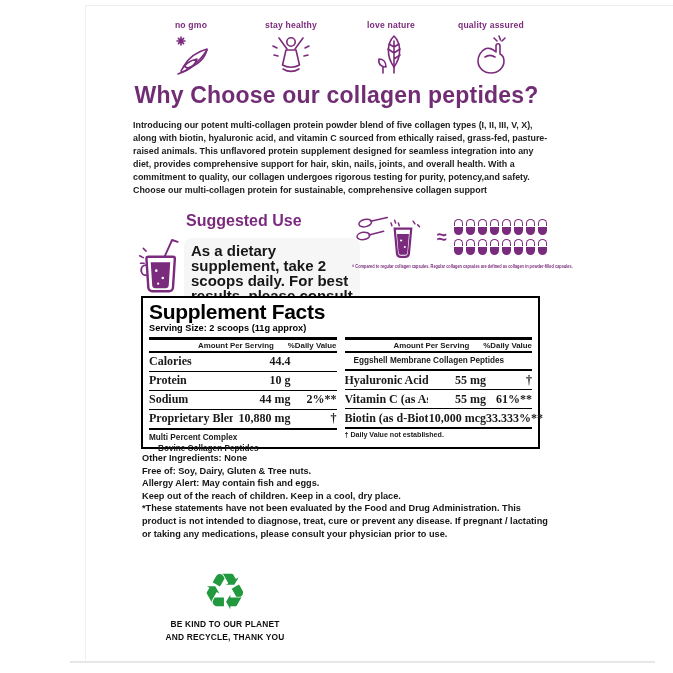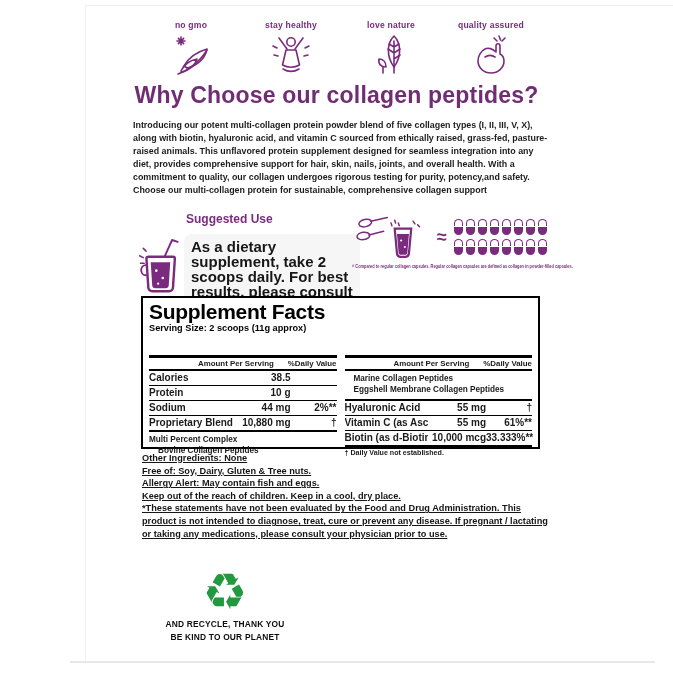--- a/index.html
+++ b/index.html
@@ -20,21 +20,21 @@
   
   .main-heading{position:absolute;left:0;right:0;top:82px;text-align:center;
     font-size:23px;font-weight:700;color:#712d74;letter-spacing:.2px;}
 
   
   .intro{position:absolute;left:133px;top:119px;width:420px;font-size:8.9px;font-weight:700;
     line-height:12.9px;color:#1c1c1c;}
 
   
   .suggested{position:absolute;left:134px;top:212px;width:216px;}
-  .suggested-title{margin-left:52px;font-size:12px;font-weight:700;color:#7b2b7d;}
+  .suggested-title{margin-left:52px;font-size:16px;font-weight:700;color:#7b2b7d;}
   .cup-wrap{position:absolute;left:0;top:24px;}
   .suggested-text{margin-left:50px;margin-top:8px;width:162px;background:#f7f6f6;border-radius:8px;
     padding:5px 7px;font-size:15px;font-weight:700;line-height:15px;color:#171717;}
 
   
   .equiv{position:absolute;left:352px;top:210px;width:214px;}
   .equiv-title{font-size:11px;font-weight:700;color:#7b2b7d;line-height:13.5px;}
   .equiv-icons{display:flex;align-items:center;gap:7px;margin-top:5px;height:44px;}
   .approx{font-size:18px;font-weight:700;color:#7b2b7d;line-height:1;}
   .cap-grid{display:grid;grid-template-columns:repeat(8,9px);gap:4px 3px;}
@@ -42,38 +42,38 @@
   .cap-top{height:7px;border:1.6px solid #7b2b7d;border-bottom:none;border-radius:5px 5px 0 0;background:#fff;box-sizing:border-box;}
   .cap-bot{height:8px;background:#7b2b7d;border-radius:0 0 5px 5px;margin-top:1px;}
   .equiv-footnote{margin-top:4px;font-size:5px;font-weight:700;color:#7b2b7d;white-space:nowrap;
     transform:scaleX(.78);transform-origin:left center;}
 
   
   .facts{position:absolute;left:141px;top:296px;width:399px;height:153px;border:2px solid #000;
     background:#fff;box-sizing:border-box;padding:2px 6px;}
   .facts-title{font-size:21px;font-weight:700;letter-spacing:-.3px;line-height:23px;color:#000;}
   .serving{font-size:9.2px;font-weight:700;line-height:11.5px;color:#000;}
-  .sf-cols{display:flex;gap:8px;margin-top:20px;}
+  .sf-cols{display:flex;gap:8px;margin-top:2px;}
   .sf-col{flex:1;min-width:0;}
   .sf-header{display:flex;justify-content:flex-end;gap:14px;border-top:3px solid #000;border-bottom:2.5px solid #000;
     font-size:7.9px;font-weight:700;padding:1px 0;white-space:nowrap;}
   .sf-row{display:flex;align-items:flex-end;border-bottom:1.2px solid #000;padding:1.5px 0;
-    font-size:10px;font-weight:700;white-space:nowrap;}
+    font-size:12px;font-weight:700;white-space:nowrap;font-family:Liberation Serif, serif;}
   .sf-row.heavy{border-bottom:2.2px solid #000;}
   .sf-row .rn{flex:1;min-width:0;overflow:hidden;}
   .sf-row .ra{width:58px;text-align:right;}
   .sf-row .rd{width:46px;text-align:right;}
   .sf-group-title{font-size:8.2px;font-weight:700;padding-top:2px;line-height:11px;}
   .sf-sub{font-size:8.2px;font-weight:700;padding-left:9px;line-height:11.5px;}
   .sf-groupbox{border-bottom:2.2px solid #000;padding:2px 0 3px 0;}
   .sf-footnotes{padding-top:2px;font-size:7.1px;font-weight:700;line-height:9.6px;}
 
   
   .other-info{position:absolute;left:142px;top:452px;width:414px;font-size:9.2px;font-weight:700;
-    line-height:12.6px;color:#161616;text-decoration:underline;}
+    line-height:12.6px;color:#161616;}
   .oi-line{margin:0;}
 
   
   .recycle{position:absolute;left:138px;top:566px;width:174px;text-align:center;}
   .recycle-glyph{font-size:50px;line-height:52px;color:#22993f;}
   .recycle-line{font-size:8.4px;font-weight:700;color:#0d0d0d;line-height:13px;letter-spacing:.2px;}
 
   .lineart{stroke:#7b2b7d;fill:none;stroke-width:2;stroke-linecap:round;stroke-linejoin:round;}
   .lineart-thin{stroke:#7b2b7d;fill:none;stroke-width:1.6;stroke-linecap:round;stroke-linejoin:round;}
   .purplefill{fill:#7b2b7d;stroke:none;}
@@ -256,21 +256,21 @@
     <div class="serving">Serving Size: 2 scoops (11g approx)</div>
     <div class="sf-cols">
       <div class="sf-col">
         <div class="sf-header">
           <span>Amount Per Serving</span>
           <span>%Daily Value</span>
         </div>
         <div id="left-rows">
             <div class="sf-row">
               <span class="rn">Calories</span>
-              <span class="ra">38.5</span>
+              <span class="ra">44.4</span>
               <span class="rd"></span>
             </div>
             <div class="sf-row">
               <span class="rn">Protein</span>
               <span class="ra">10 g</span>
               <span class="rd"></span>
             </div>
             <div class="sf-row">
               <span class="rn">Sodium</span>
               <span class="ra">44 mg</span>
@@ -286,21 +286,20 @@
         <div id="left-group-items">
             <div class="sf-sub">Bovine Collagen Peptides</div>
           </div>
       </div>
       <div class="sf-col">
         <div class="sf-header">
           <span>Amount Per Serving</span>
           <span>%Daily Value</span>
         </div>
         <div class="sf-groupbox" id="right-group-items">
-            <div class="sf-sub">Marine Collagen Peptides</div>
             <div class="sf-sub">Eggshell Membrane Collagen Peptides</div>
           </div>
         <div id="right-rows">
             <div class="sf-row">
               <span class="rn">Hyaluronic Acid</span>
               <span class="ra">55 mg</span>
               <span class="rd">†</span>
             </div>
             <div class="sf-row">
               <span class="rn">Vitamin C (as Ascorbic Acid)</span>
@@ -323,16 +322,16 @@
   <div class="other-info" id="other-info">
       <div class="oi-line">Other Ingredients:  None</div>
       <div class="oi-line">Free of: Soy, Dairy, Gluten &amp; Tree nuts.</div>
       <div class="oi-line">Allergy Alert: May contain fish and eggs.</div>
       <div class="oi-line">Keep out of the reach of children. Keep in a cool, dry place.</div>
       <div class="oi-line">*These statements have not been evaluated by the Food and Drug Administration. This product is not intended to diagnose, treat, cure or prevent any disease. If pregnant / lactating or taking any medications, please  consult your physician prior to use.</div>
     </div>
 
   <div class="recycle">
     <div class="recycle-glyph">♻</div>
+    <div class="recycle-line">BE KIND TO OUR PLANET</div>
     <div class="recycle-line">AND RECYCLE, THANK YOU</div>
-    <div class="recycle-line">BE KIND TO OUR PLANET</div>
   </div>
 </div>
 
 </body></html>

